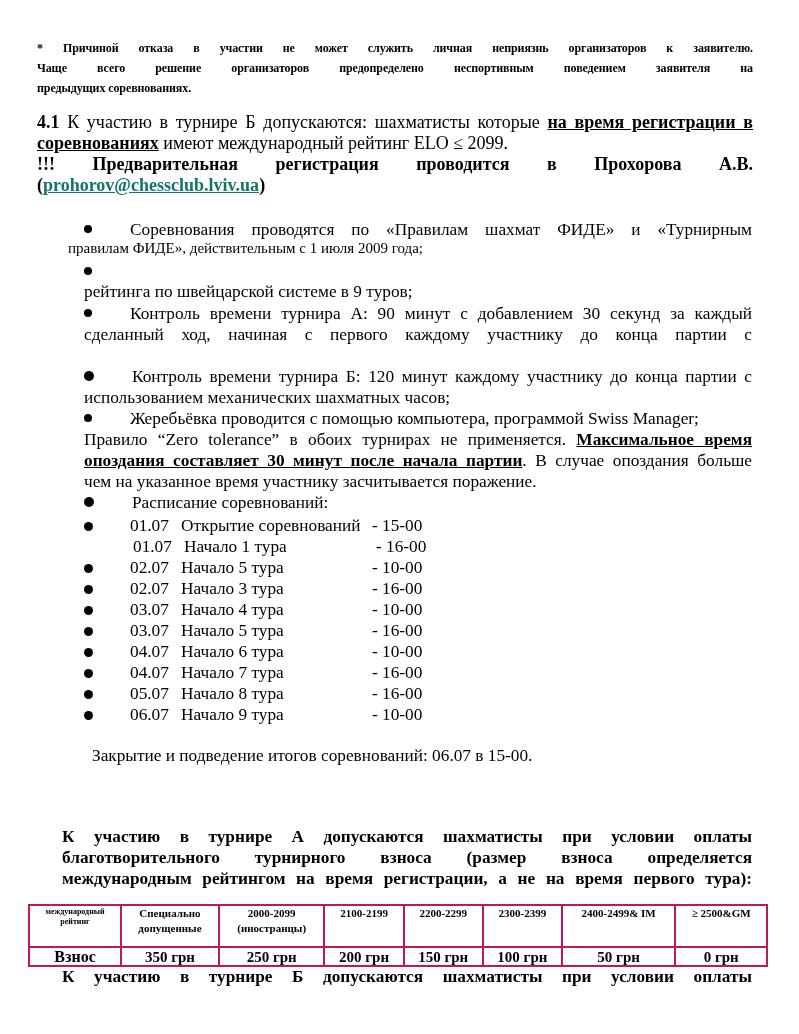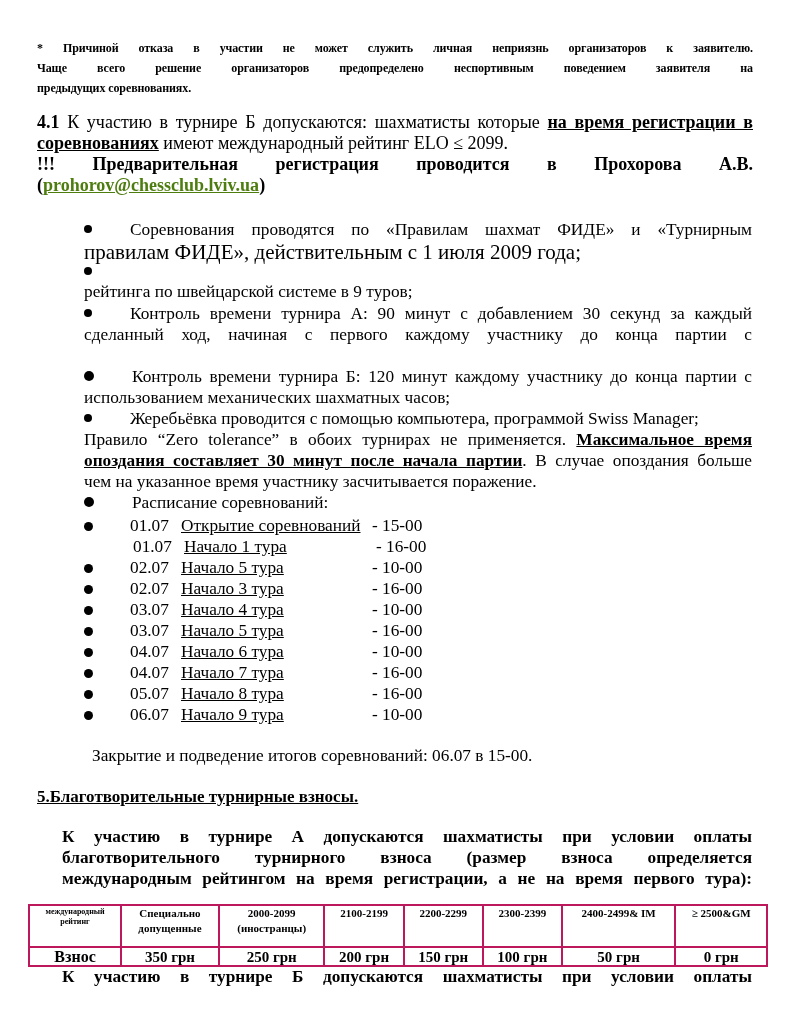--- a/index.html
+++ b/index.html
@@ -14,34 +14,34 @@
     .b { font-weight: bold; }
     .u { text-decoration: underline; }
 
     
     .note { left: 37px; top: 38px; width: 716px; font-size: 12px; font-weight: bold; line-height: 20px; letter-spacing: -0.1px; }
     .note .l { display: block; height: 20px; }
 
     
     .sec41 { left: 37px; top: 112px; width: 716px; font-size: 18px; line-height: 21px; }
     .sec41 .l { display: block; height: 21px; white-space: nowrap; }
-    .link { color: #4d7c0f; text-decoration: underline; font-weight: bold; }
+    .link { color: #0f766e; text-decoration: underline; font-weight: bold; }
 
     
     .bul { left: 84px; width: 668px; font-size: 17.3px; line-height: 21px; }
     .bul .l { display: block; height: 21px; white-space: nowrap; }
     .dot { display: inline-block; width: 8px; height: 8px; border-radius: 50%; background: #000; vertical-align: middle; margin-right: 38px; position: relative; top: -2px; }
     .dot.big { width: 10px; height: 10px; }
 
     
     .sched { left: 84px; top: 515px; font-size: 17.3px; line-height: 21px; }
     .srow { position: relative; height: 21px; white-space: nowrap; }
     .srow .sd { position: absolute; left: 0; top: 7px; width: 9px; height: 9px; border-radius: 50%; background: #000; }
     .srow .date { position: absolute; left: 46px; }
-    .srow .name { position: absolute; left: 97px; text-decoration: underline; }
+    .srow .name { position: absolute; left: 97px; }
     .srow .time { position: absolute; left: 288px; }
     .srow.nodot .date { left: 49px; }
     .srow.nodot .name { left: 100px; }
     .srow.nodot .time { left: 292px; }
 
     .closing { left: 92px; top: 746px; font-size: 17.3px; }
     .h5 { left: 37px; top: 787px; font-size: 17px; font-weight: bold; text-decoration: underline; }
     .feeA { left: 62px; top: 826px; width: 690px; font-size: 17.3px; font-weight: bold; line-height: 21px; }
     .feeA .l { display: block; height: 21px; }
     .feeB { left: 62px; top: 966px; width: 690px; font-size: 17.3px; font-weight: bold; line-height: 21px; }
@@ -76,21 +76,21 @@
       <span>в</span>
       <span>Прохорова</span>
       <span>А.В.</span>
     </span>
     <span class="l b"><span>(</span><a class="link">prohorov@chessclub.lviv.ua</a><span>)</span></span>
   </div>
 
   <div class="abs bul" style="top:219px;">
     <span class="l just"><span class="dot"></span><span>Соревнования проводятся по «Правилам шахмат ФИДЕ» и «Турнирным</span></span>
   </div>
-  <div class="abs" style="left:84px;top:240px;font-size:21px;">правилам ФИДЕ», действительным с 1 июля 2009 года;</div>
+  <div class="abs" style="left:68px;top:240px;font-size:15px;">правилам ФИДЕ», действительным с 1 июля 2009 года;</div>
 
   <div class="abs bul" style="top:261px;">
     <span class="l just"><span class="dot"></span></span>
   </div>
   <div class="abs" style="left:84px;top:282px;font-size:17.3px;">рейтинга по швейцарской системе в 9 туров;</div>
 
   <div class="abs bul" style="top:303px;">
     <span class="l just"><span class="dot"></span><span>Контроль времени турнира А: 90 минут с добавлением 30 секунд за каждый</span></span>
     <span class="l just">сделанный ход, начиная с первого каждому участнику до конца партии с</span>
   </div>
@@ -171,21 +171,20 @@
       <div class="srow">
         <span class="sd"></span>
         <span class="date">06.07</span>
         <span class="name">Начало 9 тура</span>
         <span class="time">-  10-00</span>
       </div>
     </div>
 
   <div class="abs closing">Закрытие и подведение итогов соревнований: 06.07 в 15-00.</div>
 
-  <div class="abs h5">5.Благотворительные турнирные взносы.</div>
 
   <div class="abs feeA">
     <span class="l just">К участию в турнире А допускаются шахматисты при условии оплаты</span>
     <span class="l just">благотворительного турнирного взноса (размер взноса определяется</span>
     <span class="l just">международным рейтингом на время регистрации, а не на время первого тура):</span>
   </div>
 
   <table class="fees">
     <tbody>
         <tr class="hdr" id="fee-hdr">

